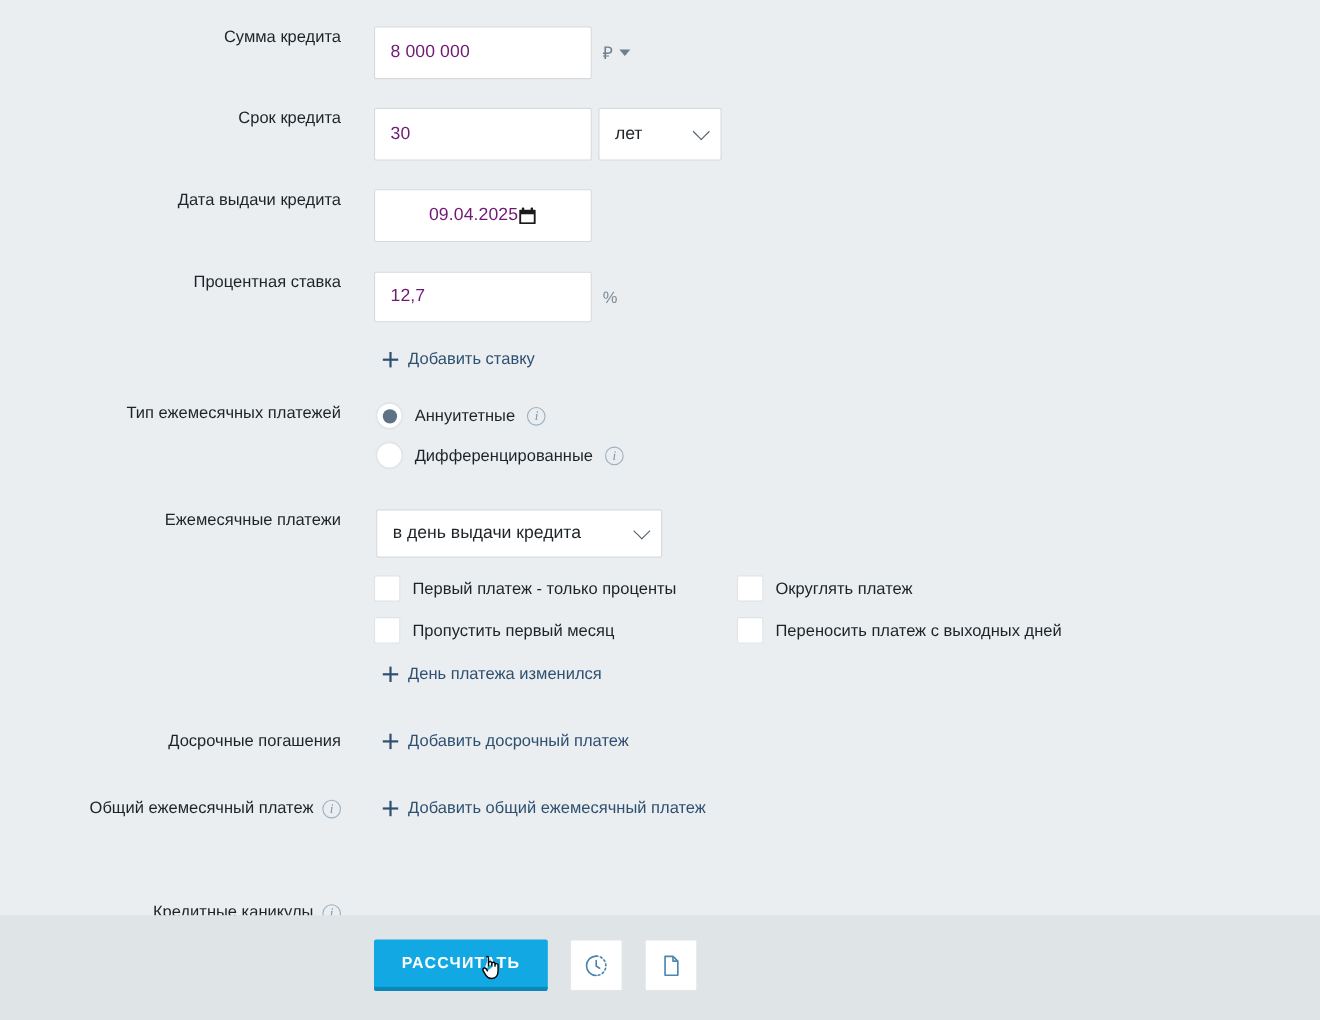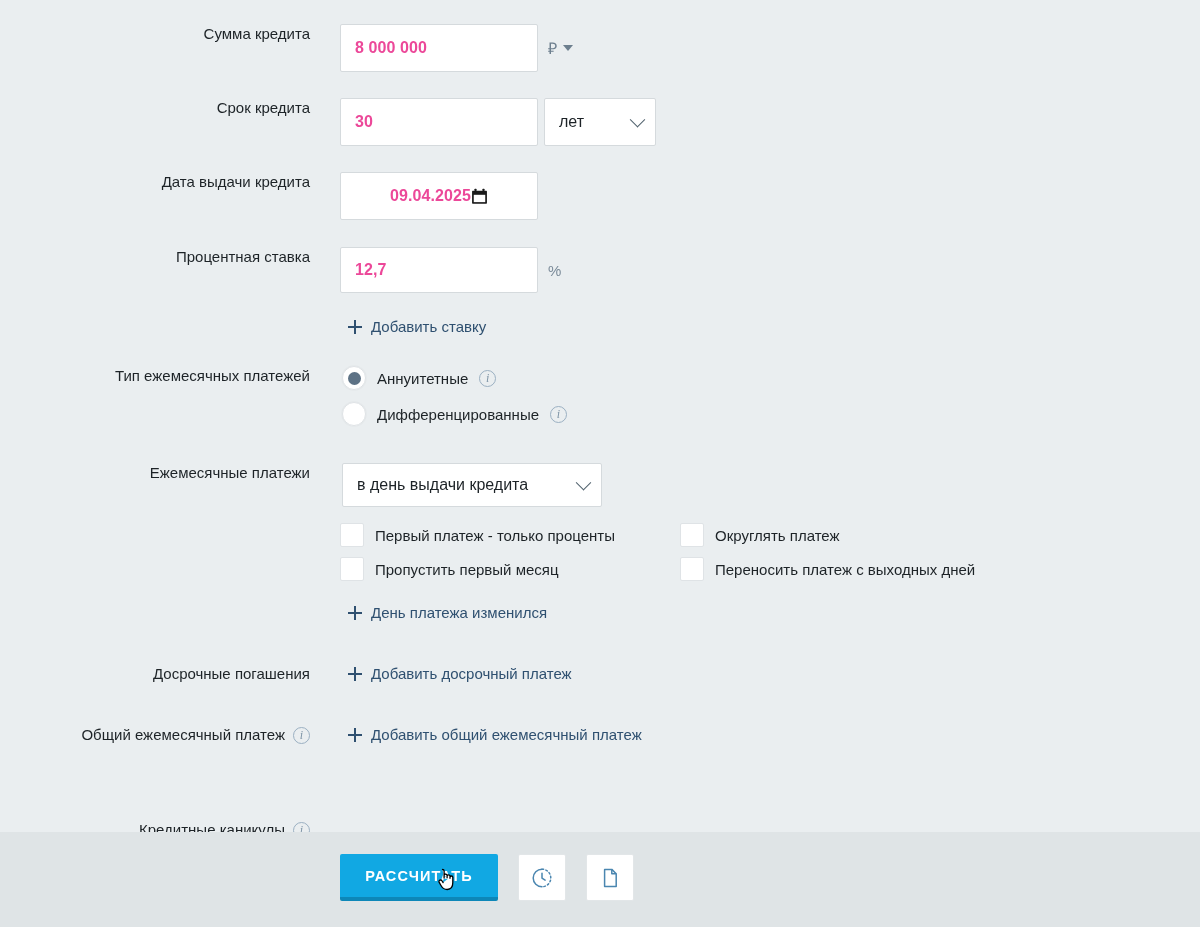--- a/index.html
+++ b/index.html
@@ -63,24 +63,23 @@
   .txtbox {
     width: 200px;
     height: 48px;
     background: #ffffff;
     border: 1px solid #d5dadd;
     border-radius: 2px;
     display: flex;
     align-items: center;
     padding: 0 14px;
     font-size: 16px;
-    color: #ec4899;
+    color: #701a75;
     font-family: "Liberation Sans", sans-serif;
     letter-spacing: .1px;
-    font-weight: bold;
   }
   .txtbox.amount { width: 198px; }
   .txtbox.term   { width: 198px; }
   .txtbox.date   { width: 198px; justify-content: center; }
   .txtbox.rate   { width: 198px; height: 46px; }
 
   .suffix {
     margin-left: 10px;
     color: #7b8b99;
     font-size: 15px;
@@ -183,21 +182,20 @@
     line-height: 1;
     flex: none;
   }
 
   
   .check-grid {
     display: grid;
     grid-template-columns: 330px auto;
     row-gap: 14px;
     column-gap: 0;
-    gap: 10px;
   }
   .check-row { display: flex; align-items: center; gap: 11px; cursor: pointer; }
   .cb {
     width: 24px; height: 24px;
     background: #ffffff;
     border: 1px solid #dfe3e6;
     border-radius: 2px;
     flex: none;
   }
   .check-label { font-size: 15px; color: #1d2327; white-space: nowrap; }

